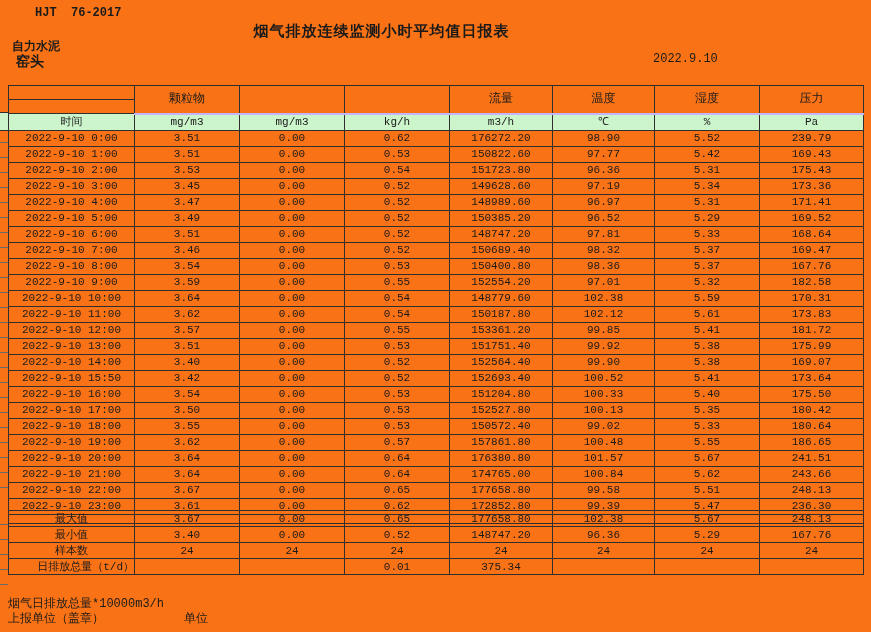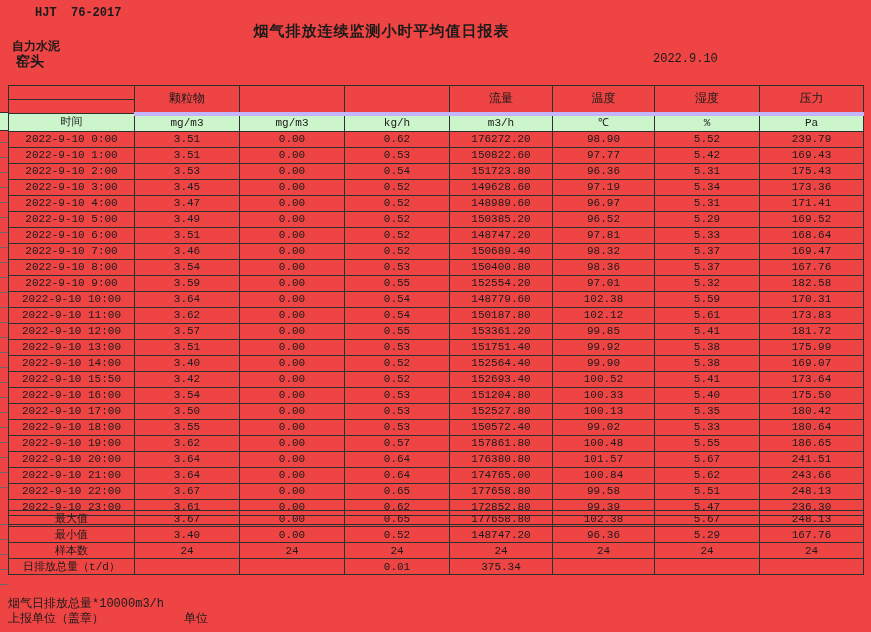--- a/index.html
+++ b/index.html
@@ -1,41 +1,41 @@
 <!DOCTYPE html>
 <html><head>
 <meta charset="utf-8">
 <style>
   html,body { margin:0; padding:0; background:#fff; }
   #page {
-    position:relative; width:871px; height:632px; background:#ef4444;
+    position:relative; width:871px; height:632px; background:#f97316;
     font-family:"Liberation Mono","DejaVu Sans Mono",monospace;
     color:#1a1a1a; overflow:hidden;
   }
   .hd-std   { position:absolute; left:35px; top:6px;  font-size:12px; font-weight:bold; white-space:pre; }
   .hd-title { position:absolute; left:0; top:22px; width:763px; text-align:center; font-size:15px; font-weight:bold; letter-spacing:1px; }
   .hd-co    { position:absolute; left:12px; top:38px; font-size:12px; font-weight:bold; }
   .hd-loc   { position:absolute; left:16px; top:53px; font-size:14px; font-weight:bold; }
   .hd-date  { position:absolute; left:653px; top:52px; font-size:12px; }
 
   table { border-collapse:collapse; table-layout:fixed; }
   td {
     border:1px solid #2f2f2f; padding:0; text-align:center; vertical-align:middle;
     font-size:11px; line-height:14px; height:15px; overflow:hidden; white-space:nowrap;
   }
   #main-table    { position:absolute; left:8px; top:85px; width:855px; }
   #summary-table { position:absolute; left:8px; top:510px; width:855px; }
 
   tr.grp-a td { height:13px; border-bottom:none; }
   tr.grp-b td { height:13px; border-top:none; }
-  tr.grp-a td.grp-span { border-bottom:4px solid #c4b5fd; font-size:12px; }
+  tr.grp-a td.grp-span { border-bottom:2px solid #c4b5fd; font-size:12px; }
   tr.grp-a td.col-time { border-bottom:1px solid #2f2f2f; }
   tr.units td { background:#ccf5cc; }
   tr.spacer-row td { height:8px; }
-  #summary-table tr:last-child td.c-first { text-align:center; }
+  #summary-table tr:last-child td.c-first { text-align:right; }
 
   
   .green-sliver { position:absolute; left:0; top:112px; width:9px; height:17px;
                   background:#ccf5cc; border-top:1px solid #2f2f2f; border-bottom:1px solid #2f2f2f; }
   .gutter-lines-1 { position:absolute; left:0; top:128px; width:8px; height:361px;
                   background:repeating-linear-gradient(to bottom, transparent 0 14px, #6a6a6a 14px 15px); }
   .gutter-lines-2 { position:absolute; left:0; top:510px; width:8px; height:76px;
                   background:repeating-linear-gradient(to bottom, transparent 0 14px, #6a6a6a 14px 15px); }
 
   .ft-note { position:absolute; left:8px;  top:595px; font-size:12px; }

